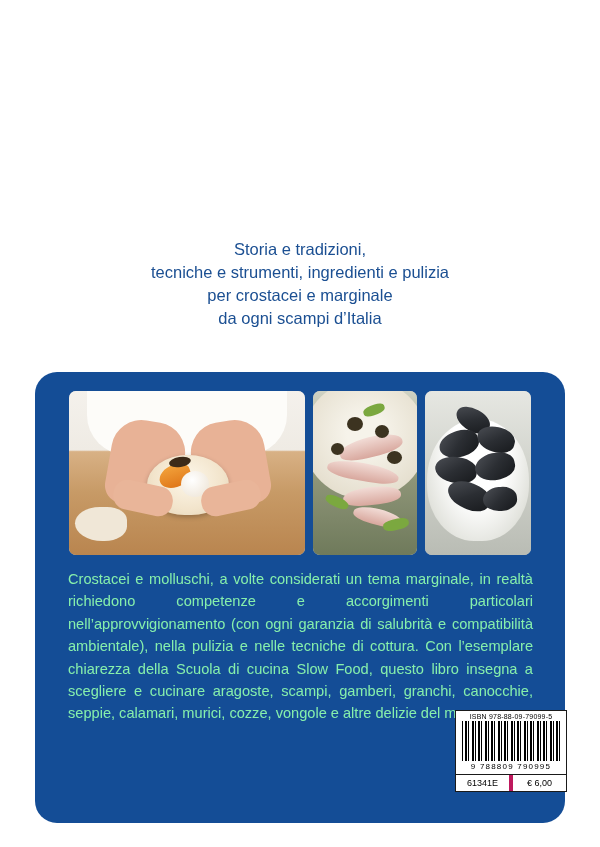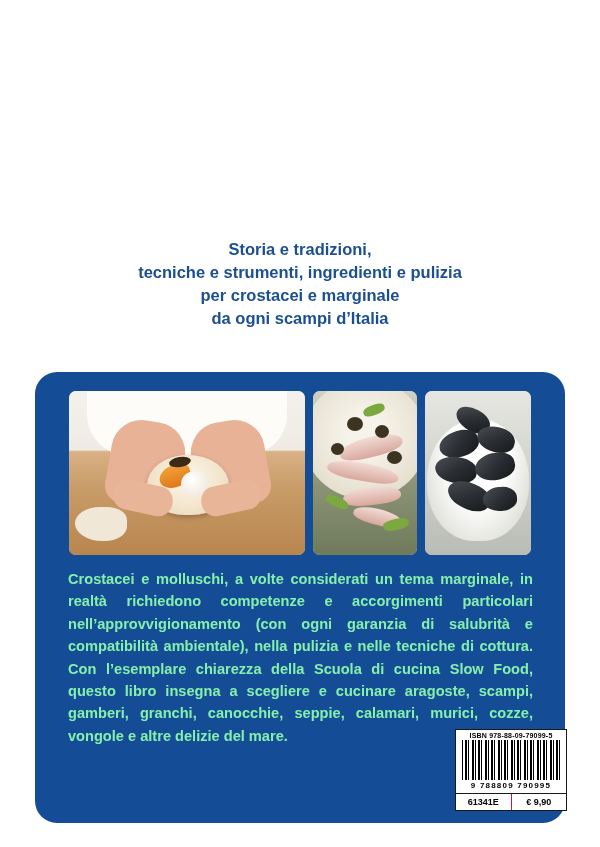--- a/index.html
+++ b/index.html
@@ -14,21 +14,20 @@
     position: relative;
     overflow: hidden;
   }
   .page {
     position: absolute;
     left: 0;
     top: 0;
     width: 600px;
     height: 847px;
     background: #ffffff;
-    font-weight: bold;
   }
 
   
   .tagline {
     position: absolute;
     left: 0;
     top: 238px;
     width: 600px;
     text-align: center;
     color: #1b4f92;
@@ -187,21 +186,21 @@
     color: #86efac;
     font-size: 14.6px;
     line-height: 22.4px;
     text-align: justify;
   }
 
   
   .barcode-block {
     position: absolute;
     left: 420px;
-    top: 357px;
+    top: 338px;
     width: 110px;
     background: #ffffff;
     border: 1px solid #1a1a1a;
     padding: 0;
   }
   .isbn-text {
     text-align: center;
     font-size: 7px;
     font-family: "Liberation Sans", sans-serif;
     color: #000;
@@ -232,21 +231,21 @@
     border-top: 1px solid #1a1a1a;
   }
   .code-cell {
     flex: 1;
     text-align: center;
     font-size: 9px;
     color: #000;
     padding: 3px 0;
   }
   .code-cell.left {
-    border-right: 1px solid #be185d;
+    border-right: 4px solid #be185d;
   }
 </style>
 </head>
 <body>
 
 <div class="page">
 
   <div class="tagline">
     <div>Storia e tradizioni,</div>
     <div>tecniche e strumenti, ingredienti e pulizia</div>
@@ -303,18 +302,18 @@
     </div>
 
     <div class="blurb">Crostacei e molluschi, a volte considerati un tema marginale, in realtà richiedono competenze e accorgimenti particolari nell’approvvigionamento (con ogni garanzia di salubrità e compatibilità ambientale), nella pulizia e nelle tecniche di cottura. Con l’esemplare chiarezza della Scuola di cucina Slow Food, questo libro insegna a scegliere e cucinare aragoste, scampi, gamberi, granchi, canocchie, seppie, calamari, murici, cozze, vongole e altre delizie del mare.</div>
 
     <div class="barcode-block">
       <div class="isbn-text">ISBN 978-88-09-79099-5</div>
       <div class="bars"></div>
       <div class="ean-digits">9 788809 790995</div>
       <div class="code-row">
         <div class="code-cell left">61341E</div>
-        <div class="code-cell">€ 9,90</div>
+        <div class="code-cell">€ 6,00</div>
       </div>
     </div>
 
   </div>
 </div>
 
 </body></html>

